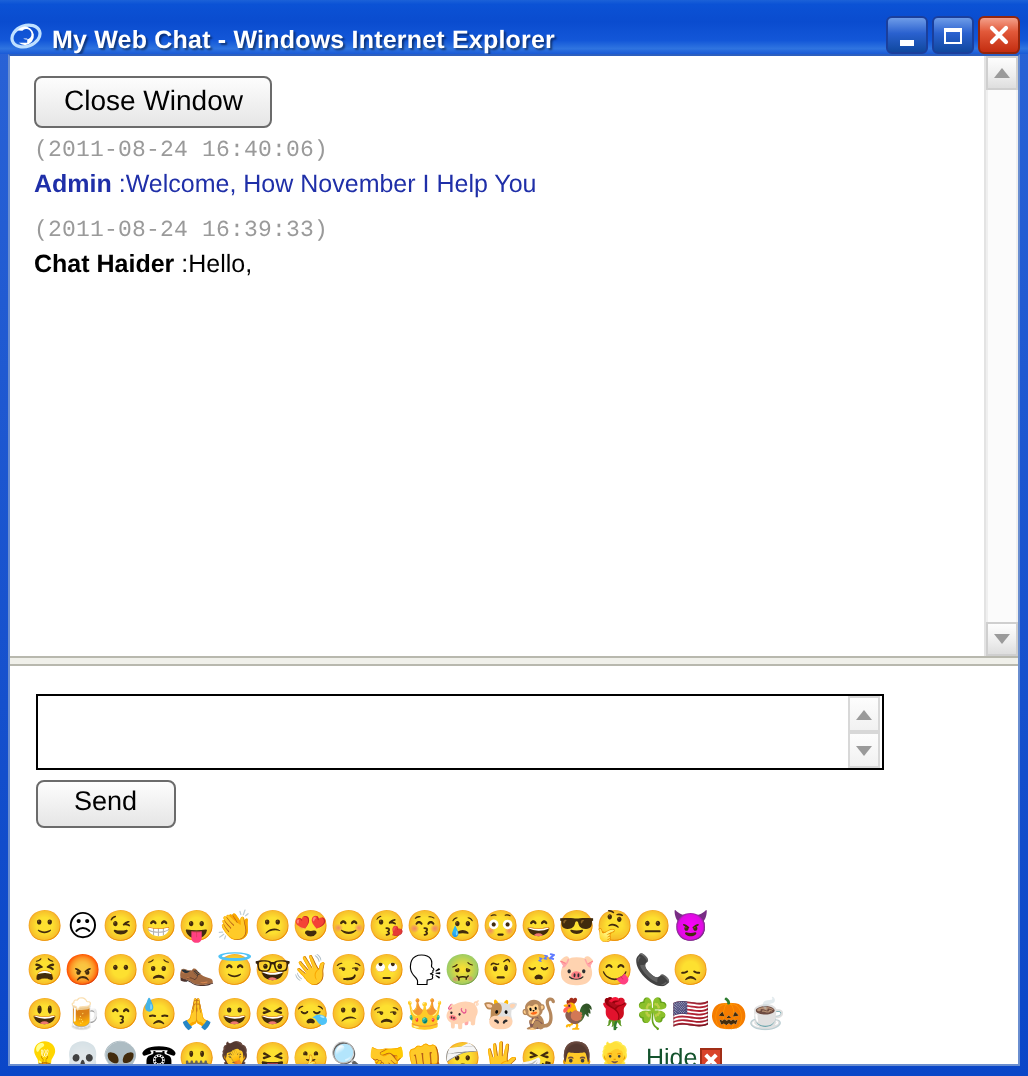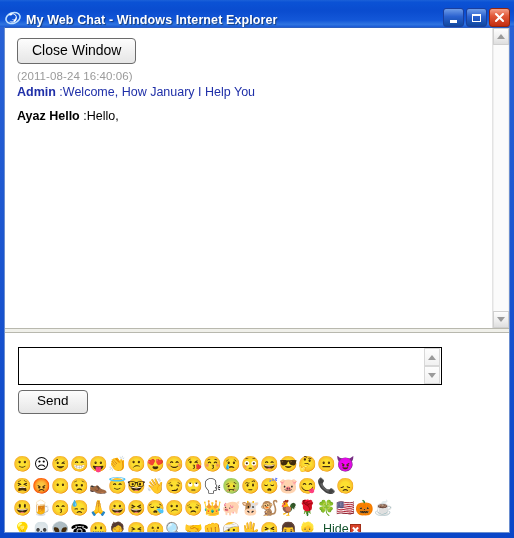--- a/index.html
+++ b/index.html
@@ -137,21 +137,21 @@
   .messages {
     margin: 5px 0 0 12px;
   }
   .msg {
     margin-bottom: 9px;
     line-height: 1.25;
   }
   .msg-time {
     color: #9a9a9a;
     font-size: 11.5px;
-    font-family: Liberation Sans, sans-serif;
+    font-family: Liberation Mono, monospace;
     display: block;
     letter-spacing: 0.1px;
   }
   .msg-line {
     font-size: 12.5px;
     display: block;
     margin-top: 1px;
     white-space: nowrap;
   }
   .msg-sender {
@@ -354,27 +354,28 @@
   <div class="client">
 
     <div class="chat-pane">
       <div class="chat-scrollarea">
         <div class="close-window-btn">Close Window</div>
         <div class="messages">
 
           <div class="msg">
             <span class="msg-time">(2011-08-24 16:40:06)</span>
             <span class="msg-line">
-              <span class="msg-sender admin">Admin</span><span class="msg-text"> :</span><span class="msg-text">Welcome, How January I Help You</span>
+              <span class="msg-sender admin">Admin</span><span class="msg-text"> :</span><span class="msg-text">Welcome, How November I Help You</span>
             </span>
           </div>
 
           <div class="msg">
+            <span class="msg-time">(2011-08-24 16:39:33)</span>
             <span class="msg-line">
-              <span class="msg-sender user">Ayaz Hello</span><span class="msg-text dark"> :</span><span class="msg-text dark">Hello,</span>
+              <span class="msg-sender user">Chat Haider</span><span class="msg-text dark"> :</span><span class="msg-text dark">Hello,</span>
             </span>
           </div>
 
         </div>
       </div>
 
       <div class="vscroll">
         <div class="sb-btn sb-up">
           <span class="arrow-up"></span>
         </div>

